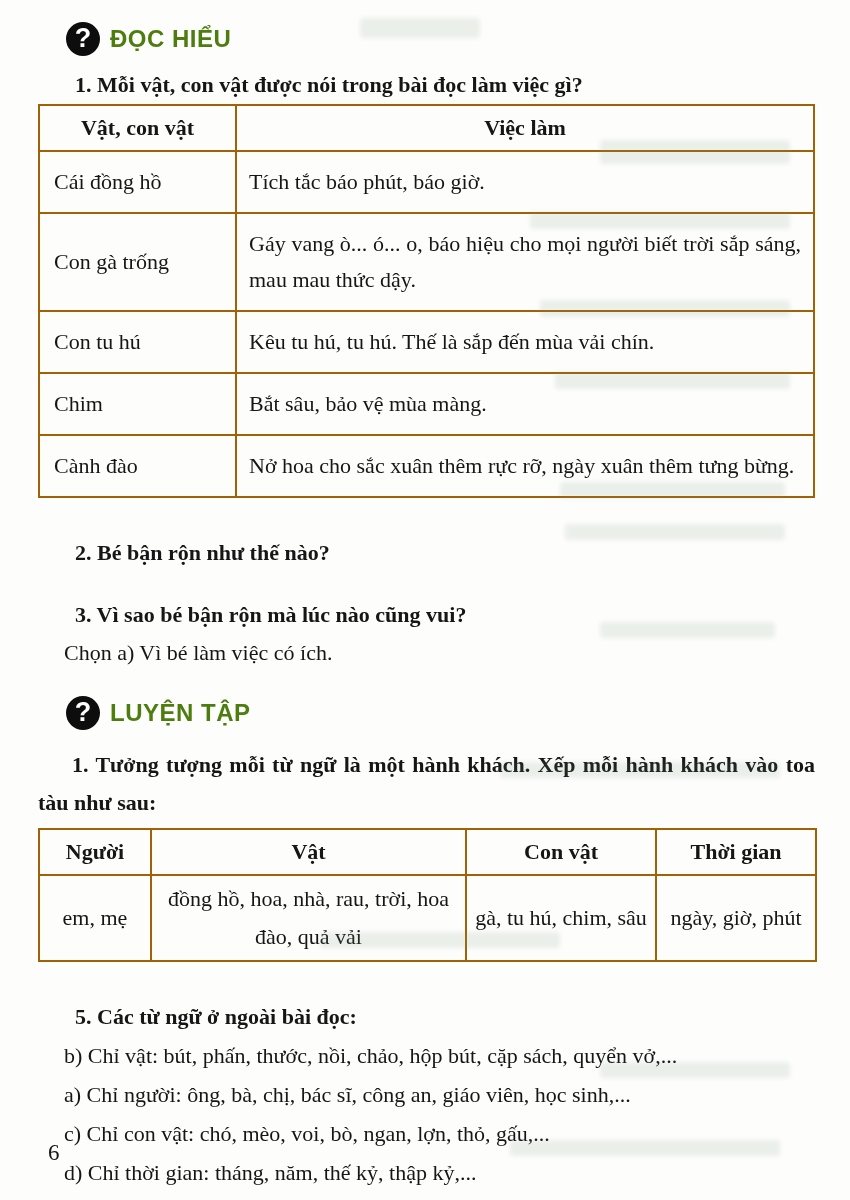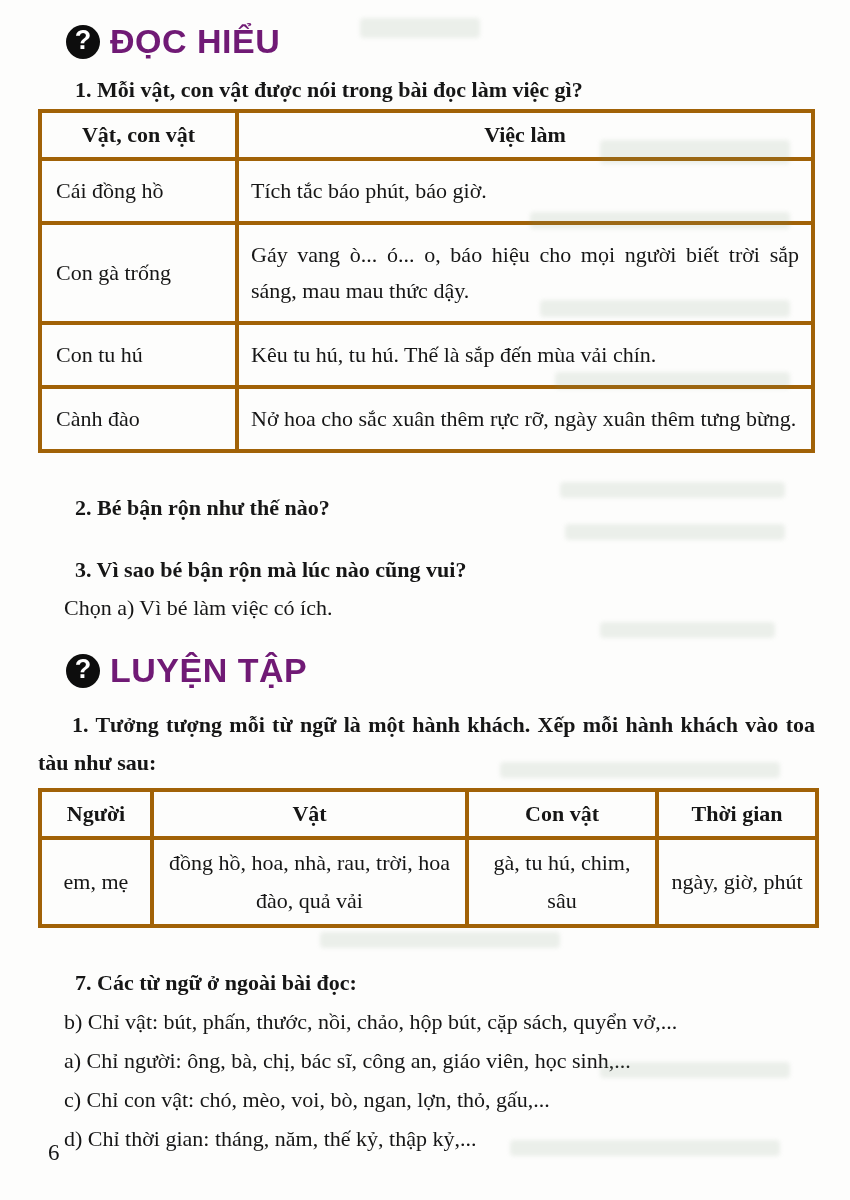--- a/index.html
+++ b/index.html
@@ -15,31 +15,31 @@
   .qicon {
     width:34px; height:34px; border-radius:50%; background:#0d0d0d;
     display:flex; align-items:center; justify-content:center; flex:0 0 auto;
   }
   .qicon span {
     color:#ffffff; font-family:"Liberation Sans","DejaVu Sans",sans-serif;
     font-weight:900; font-size:27px; line-height:1; transform:translateY(-1px);
   }
   .section-title {
     font-family:"Liberation Sans","DejaVu Sans",sans-serif;
-    font-weight:bold; font-size:34px; letter-spacing:.5px; color:#701a75;
+    font-weight:bold; font-size:24px; letter-spacing:.5px; color:#4d7c0f;
   }
   
   .q-heading { font-weight:bold; margin:16px 0 0 0; text-indent:37px; white-space:nowrap; }
   .q-heading.wrap { white-space:normal; text-align:justify; line-height:38px; text-indent:34px; }
   .answer-para { margin:10px 0 0 0; line-height:37px; text-align:justify; text-indent:26px; }
   .answer-line { margin:12px 0 0 0; padding-left:26px; }
   .list-item { margin:13px 0 0 0; padding-left:26px; white-space:nowrap; }
   
   table { border-collapse:collapse; width:777px; table-layout:fixed; margin-top:6px; }
-  th, td { border:4px solid #a16207; vertical-align:middle; }
+  th, td { border:2px solid #a16207; vertical-align:middle; }
   th { font-weight:bold; text-align:center; padding:6px 6px; line-height:32px; }
   td { padding:12px 12px; line-height:36px; text-align:left; }
   .t1 td:first-child { padding-left:14px; }
   .t1 .c1 { width:197px; }
   .just { text-align:justify; }
   .t2 td { text-align:center; padding:4px 8px; line-height:38px; }
   .t2 .c1 { width:112px; } .t2 .c2 { width:315px; } .t2 .c3 { width:190px; } .t2 .c4 { width:160px; }
   .spacer-lg { height:26px; } .spacer-md { height:20px; }
   .lt-header { margin-top:30px; }
   
@@ -92,20 +92,24 @@
       </tr>
       <tr>
         <td>Con gà trống</td>
         <td class="just">Gáy vang ò... ó... o, báo hiệu cho mọi người biết trời sắp sáng, mau mau thức dậy.</td>
       </tr>
       <tr>
         <td>Con tu hú</td>
         <td>Kêu tu hú, tu hú. Thế là sắp đến mùa vải chín.</td>
       </tr>
       <tr>
+        <td>Chim</td>
+        <td>Bắt sâu, bảo vệ mùa màng.</td>
+      </tr>
+      <tr>
         <td>Cành đào</td>
         <td class="just">Nở hoa cho sắc xuân thêm rực rỡ, ngày xuân thêm tưng bừng.</td>
       </tr>
     </tbody>
   </table>
 
   <div class="spacer-lg"></div>
   <p class="q-heading">2. Bé bận rộn như thế nào?</p>
 
   <div class="spacer-md"></div>
@@ -140,20 +144,20 @@
       <tr>
         <td>em, mẹ</td>
         <td>đồng hồ, hoa, nhà, rau, trời, hoa đào, quả vải</td>
         <td>gà, tu hú, chim, sâu</td>
         <td>ngày, giờ, phút</td>
       </tr>
     </tbody>
   </table>
 
   <div class="spacer-lg"></div>
-  <p class="q-heading">7. Các từ ngữ ở ngoài bài đọc:</p>
+  <p class="q-heading">5. Các từ ngữ ở ngoài bài đọc:</p>
   <p class="list-item">b) Chỉ vật: bút, phấn, thước, nồi, chảo, hộp bút, cặp sách, quyển vở,...</p>
   <p class="list-item">a) Chỉ người: ông, bà, chị, bác sĩ, công an, giáo viên, học sinh,...</p>
   <p class="list-item">c) Chỉ con vật: chó, mèo, voi, bò, ngan, lợn, thỏ, gấu,...</p>
   <p class="list-item">d) Chỉ thời gian: tháng, năm, thế kỷ, thập kỷ,...</p>
 
   <div class="page-number">6</div>
 </div>
 
 </body></html>

